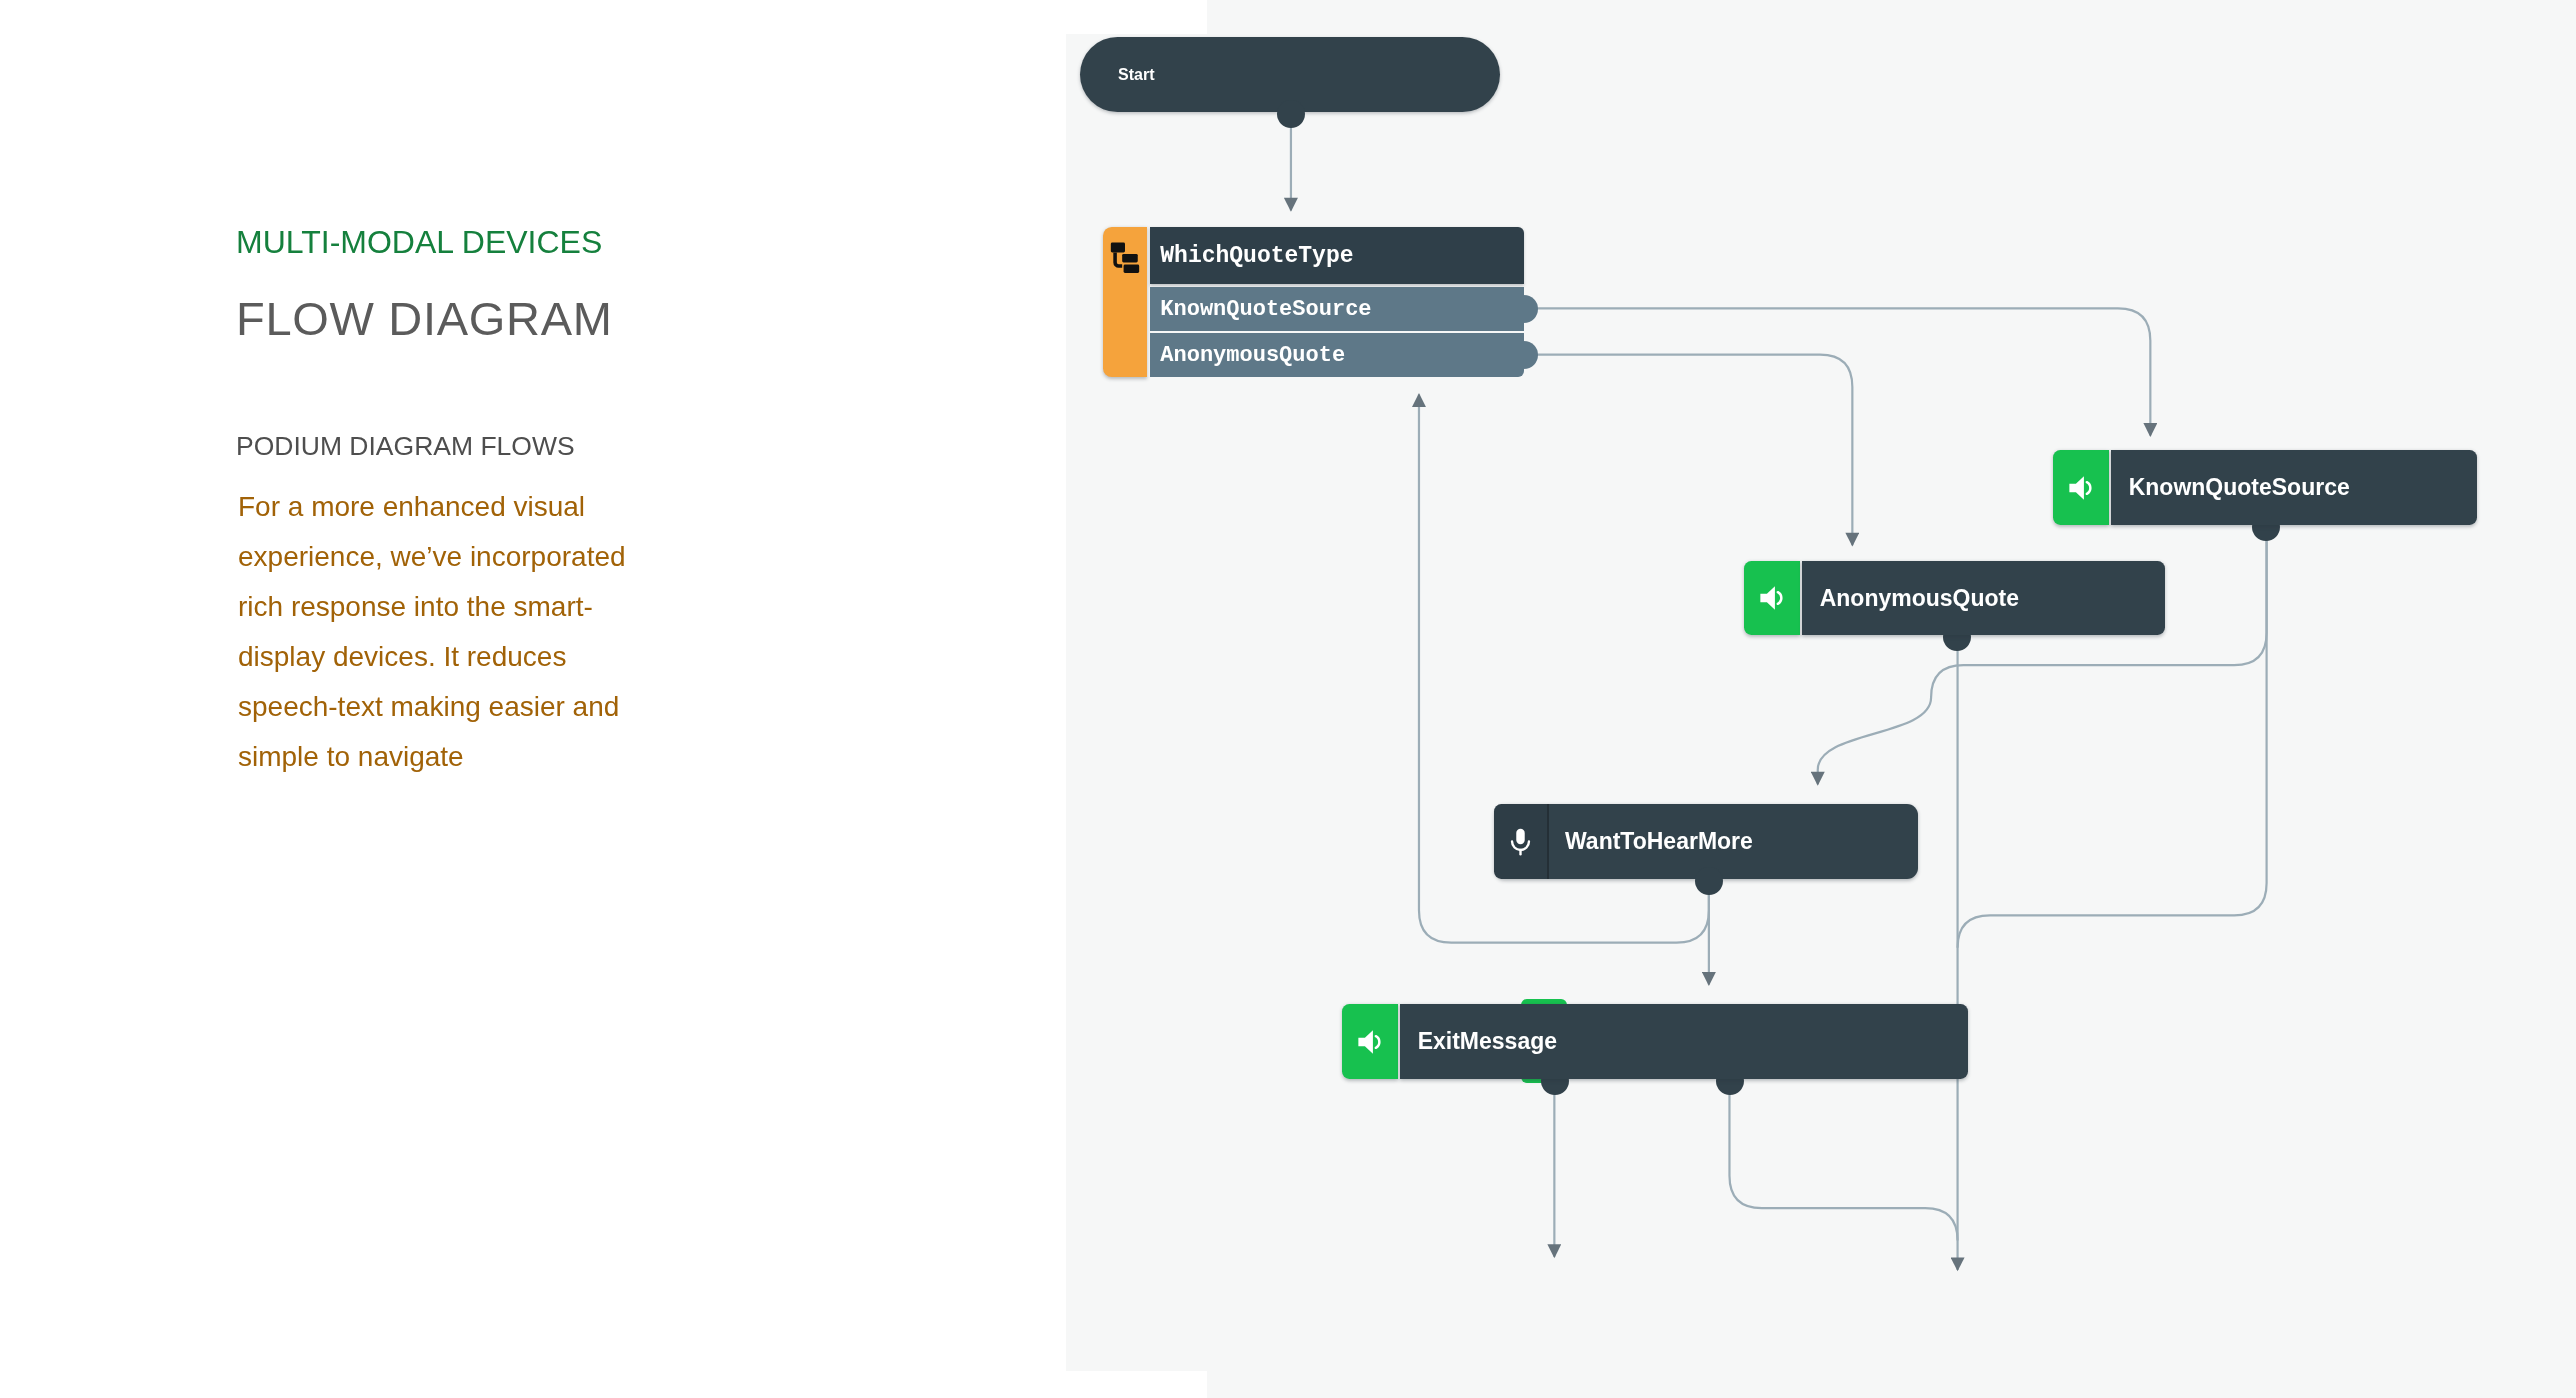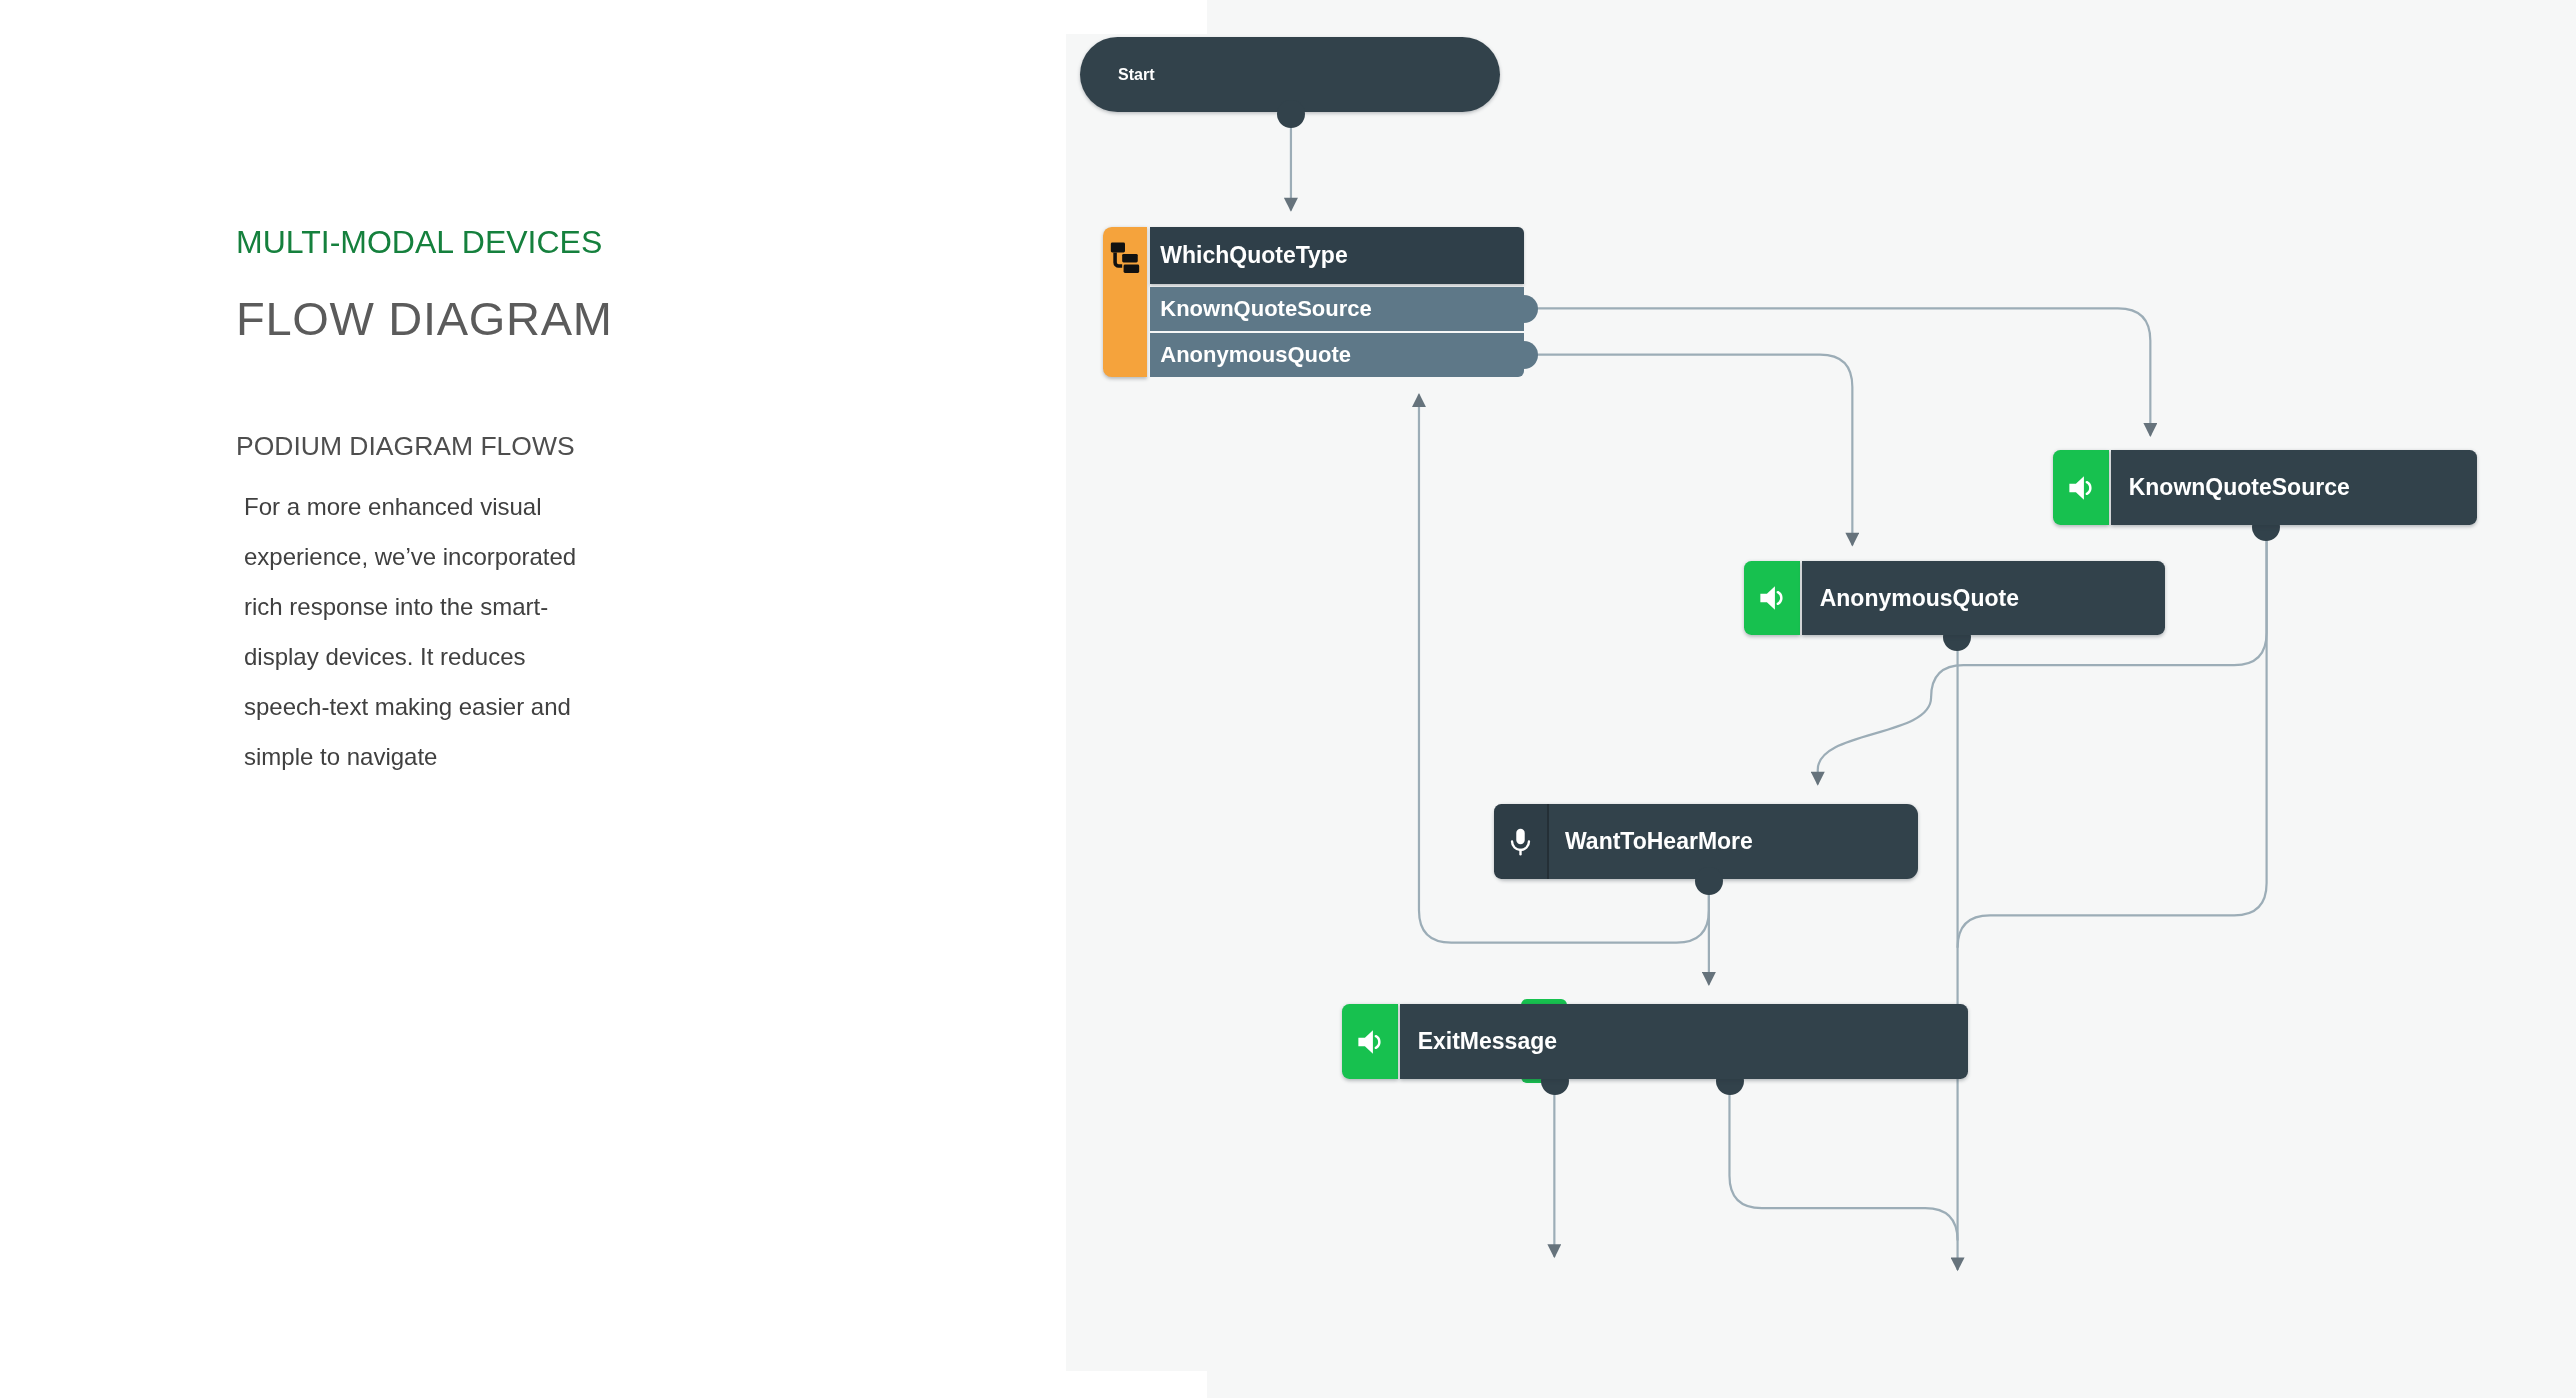--- a/index.html
+++ b/index.html
@@ -8,21 +8,21 @@
 
   
   .bg-a{position:absolute;left:1066px;top:34px;right:0;height:1337px;background:#F6F7F7;}
   .bg-b{position:absolute;left:1207px;top:0;right:0;height:1398px;background:#F6F7F7;}
 
   
   .left-panel{position:absolute;left:236px;top:0;width:471px;z-index:2;}
   .eyebrow{position:absolute;left:0;top:224px;font-size:32px;color:#15803d;white-space:nowrap;}
   .big-title{position:absolute;left:0;top:291px;font-size:47px;color:#5B5B5B;letter-spacing:0.7px;white-space:nowrap;}
   .subtitle{position:absolute;left:0;top:431px;font-size:26.5px;color:#4E4E4E;white-space:nowrap;}
-  .body-copy{position:absolute;left:8px;top:482px;width:412px;font-size:24px;line-height:50px;color:#404040;}
+  .body-copy{position:absolute;left:2px;top:482px;width:412px;font-size:28px;line-height:50px;color:#a16207;}
 
   
   svg.edges{position:absolute;left:0;top:0;z-index:1;}
   .edge{fill:none;stroke:#9CADB7;stroke-width:3px;}
 
   
   .node,.pill{position:absolute;z-index:3;color:#fff;font-weight:bold;}
   .pill{background:#32424B;border-radius:38px;box-shadow:0 1.5px 3.7px rgba(40,50,60,.3);
         display:flex;align-items:center;font-size:16px;padding-left:38px;box-sizing:border-box;}
   .port{position:absolute;width:28px;height:28px;border-radius:50%;background:#32424B;z-index:-1;}
@@ -100,21 +100,21 @@
     <path class="edge" d="M2322,1194 V1237 Q2322,1281 2278,1281 H1972 Q1928,1281 1928,1237 V536" marker-end="url(#ah)"></path>
     <path class="edge" d="M2112,1466 V1708" marker-end="url(#ah)"></path>
     <path class="edge" d="M2350,1466 V1598 Q2350,1642 2394,1642 H2616 Q2660,1642 2660,1686"></path>
   </svg>
 
   <div class="pill" style="left:1080px;top:37px;width:420px;height:75px;">
     <span>Start</span>
     <div class="port port-bottom" style="left:197px;"></div>
   </div>
 
-  <div class="wqt" style="left:1103px;top:227px;width:421px;height:150px;">
+  <div class="wqt" style="left:1103px;top:227px;width:421px;height:150px;font-family:Liberation Mono, monospace;">
     <div class="orange-col">
       <svg class="icon-svg" width="34" height="34" viewBox="0 0 48 48" style="margin:11.8px auto 0 auto;">
         <rect x="4" y="5" width="20" height="14" rx="2" fill="#111"></rect>
         <path d="M10 19 v14 a5 5 0 0 0 5 5 h5" fill="none" stroke="#111" stroke-width="5"></path>
         <rect x="20" y="21" width="22" height="12" rx="2" fill="#111"></rect>
         <rect x="22" y="36" width="22" height="12" rx="2" fill="#111"></rect>
       </svg>
     </div>
     <div class="stack">
       <div class="hdr">

